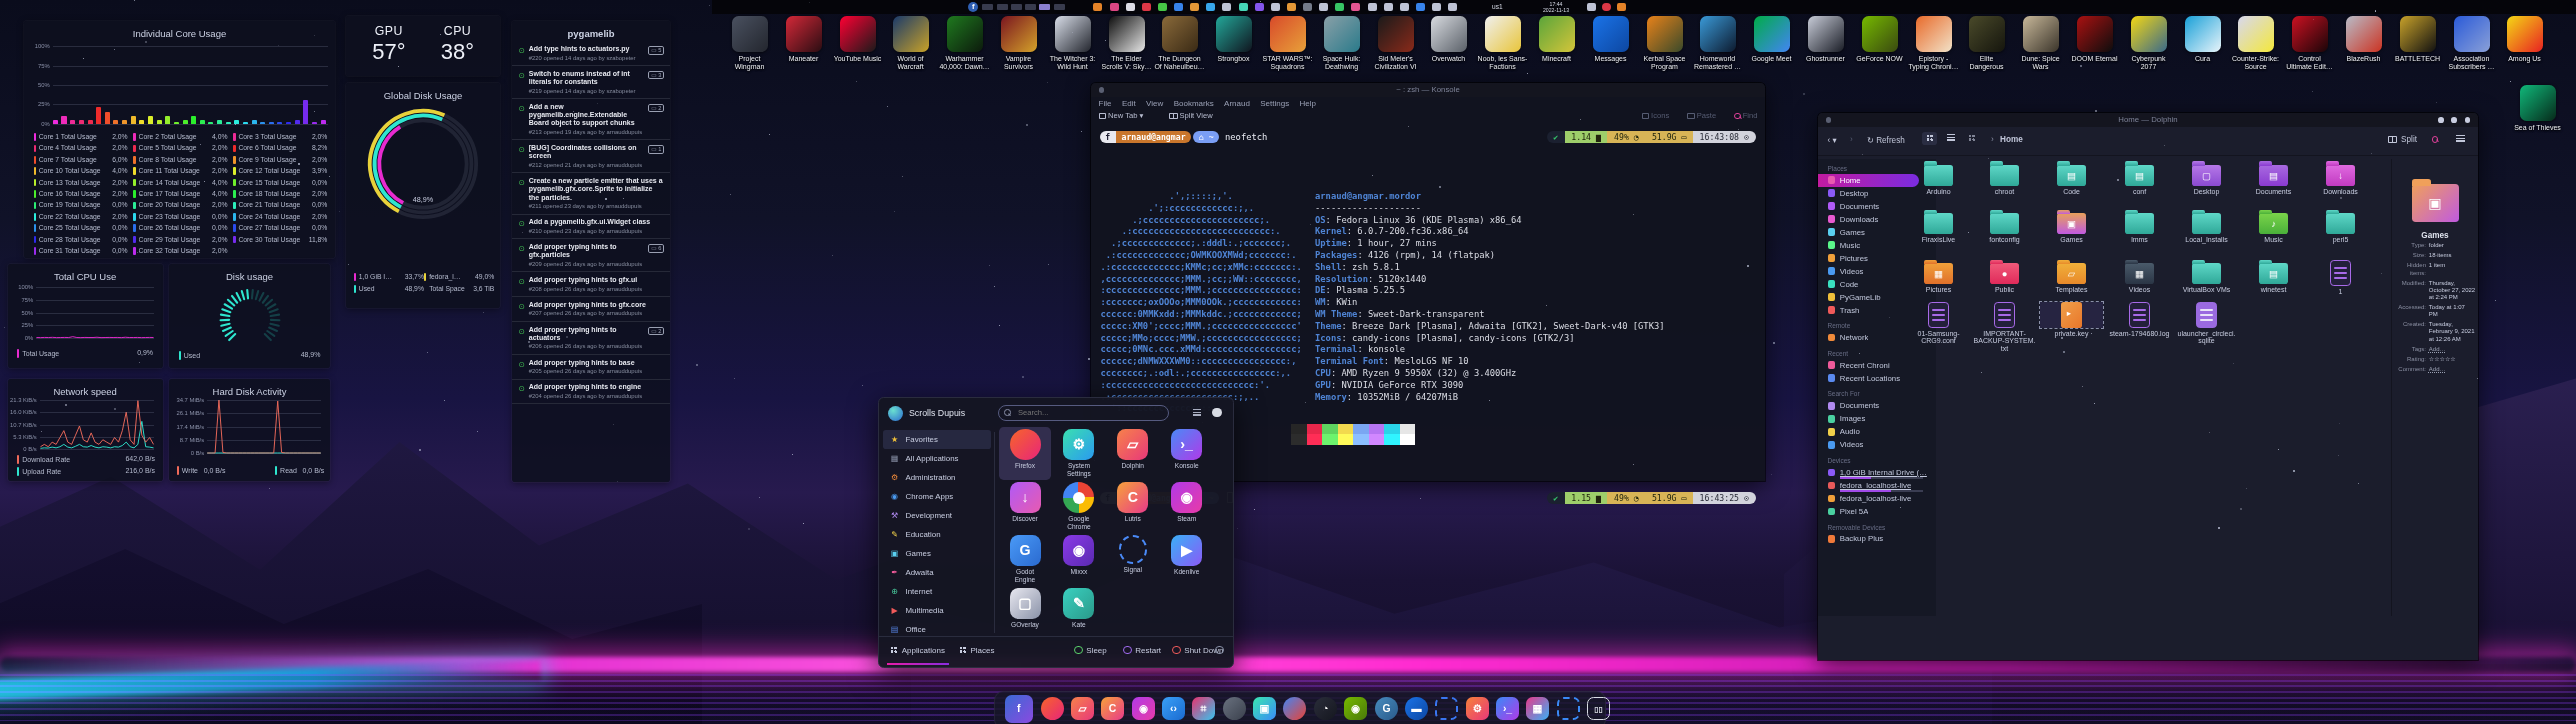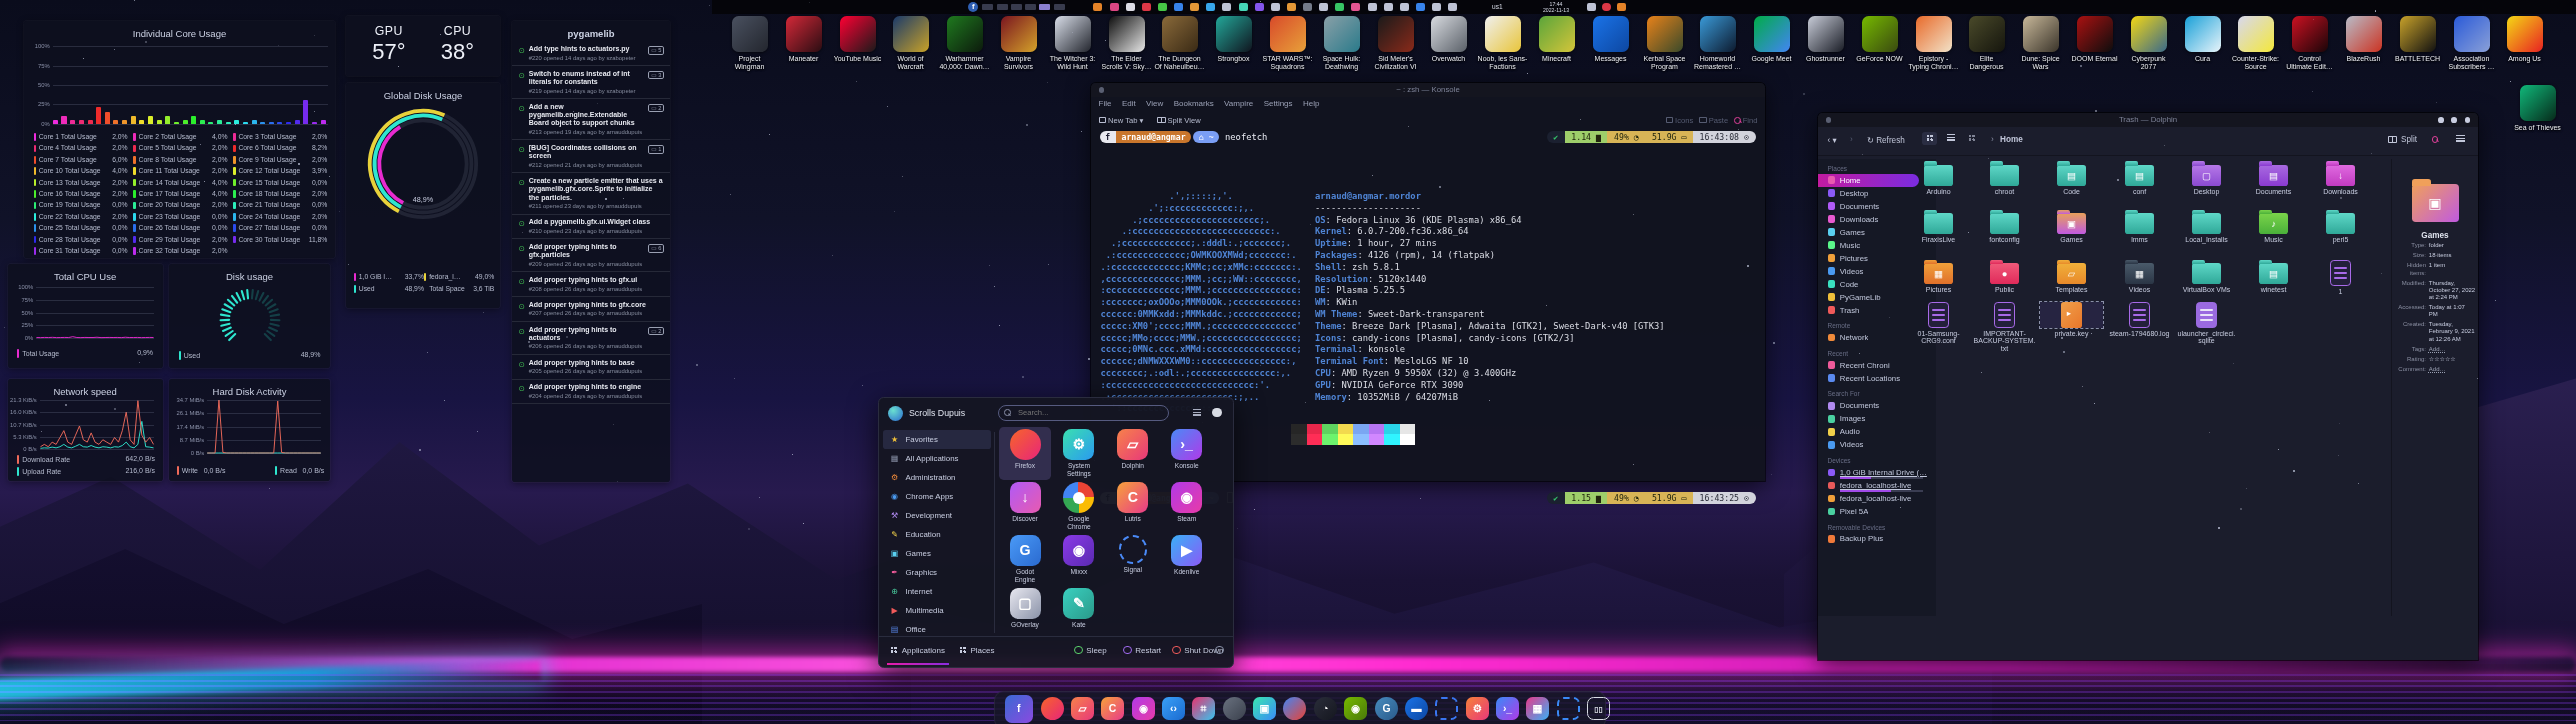--- a/index.html
+++ b/index.html
@@ -52,21 +52,21 @@
   #pygamelib .ititle{font-size:7px;font-weight:bold;color:#e8eaf1;line-height:8.2px}
   #pygamelib .imeta{font-size:5.9px;color:#868c9e;margin-top:1.4px;line-height:6.6px}
   #pygamelib .cbadge{position:absolute;right:5.7px;top:4.7px;font-size:5.7px;color:#9aa0b2;border:0.9px solid #9aa0b2;border-radius:1.9px;padding:0 1.9px;line-height:6.6px}
   
   .window{position:absolute;border-radius:4.7px 4.7px 0 0;box-shadow:0 5.7px 23px rgba(0,0,0,.65),0 0 0 0.9px rgba(0,0,0,.6)}
   .titlebar{position:relative;height:14.2px;background:#14151f;border-radius:4.7px 4.7px 0 0;text-align:center;font-size:7.8px;color:#7e8398;line-height:14.2px}
   .tdot{position:absolute;width:5.7px;height:5.7px;border-radius:50%;background:#5a5f72;top:4.3px}
   
   #terminal{left:1091px;top:83px;width:674px;height:398px;background:rgba(18,20,31,.97)}
   #term-menu{display:flex;gap:10.4px;padding:1.9px 7.6px;font-size:8px;color:#9aa0b5;height:13.3px}
-  #term-tools{display:flex;align-items:flex-end;gap:6px;padding:0.9px 7.6px;font-size:7.6px;color:#b8bdd0;height:15px}
+  #term-tools{display:flex;align-items:flex-start;gap:18px;padding:0.9px 7.6px;font-size:7.6px;color:#b8bdd0;height:15px}
   #term-tools .spacer{flex:1}
   #term-tools .dim{color:#565c72}
   .mini-rect{display:inline-block;width:7.6px;height:6.6px;border:0.9px solid currentColor;border-radius:0.9px;margin-right:1.9px;vertical-align:-0.9px}
   .mini-split{display:inline-block;width:8.5px;height:6.6px;border:0.9px solid currentColor;border-radius:0.9px;margin-right:1.9px;vertical-align:-0.9px;background:linear-gradient(90deg,transparent 45%,currentColor 45%,currentColor 55%,transparent 55%)}
   .lens{display:inline-block;position:relative;width:6.6px;height:6.6px;margin-right:1.9px;vertical-align:-0.9px}
   .lens::before{content:"";position:absolute;left:0;top:0;width:4.7px;height:4.7px;border:1.1px solid currentColor;border-radius:50%}
   .lens::after{content:"";position:absolute;left:4.4px;top:4.4px;width:2.7px;height:1.1px;background:currentColor;transform:rotate(45deg)}
   #term-body{position:absolute;left:0;top:43px;right:0;bottom:0;font-family:"DejaVu Sans Mono",monospace;font-size:8.8px}
   .prow{position:absolute;left:8.5px;display:flex;align-items:center;height:13.3px}
   .pill{height:12.3px;line-height:12.3px;padding:0 5.7px;font-size:8.2px;font-family:"DejaVu Sans Mono",monospace}
@@ -873,21 +873,21 @@
   <div class="window" id="terminal">
     <div class="titlebar">
       <span class="tdot" style="left:7.6px"></span>
       <span>~ : zsh — Konsole</span>
     </div>
     <div id="term-menu">
         <span>File</span>
         <span>Edit</span>
         <span>View</span>
         <span>Bookmarks</span>
-        <span>Vampire</span>
+        <span>Arnaud</span>
         <span>Settings</span>
         <span>Help</span>
       </div>
     <div id="term-tools">
       <span><span class="mini-rect"></span><span>New Tab</span> ▾</span>
       <span style="margin-left:7.6px"><span class="mini-split"></span><span>Split View</span></span>
       <span class="spacer"></span>
       <span class="dim"><span class="mini-rect"></span><span>Icons</span></span>
       <span class="dim"><span class="mini-rect"></span><span>Paste</span></span>
       <span><span class="lens" style="color:#e0409a"></span><span class="dim">Find</span></span>
@@ -960,21 +960,21 @@
           <span class="seg yellow">49% ◔</span>
           <span class="seg yellow">51.9G ▭</span>
           <span class="seg gray">16:43:25 ⊙</span>
         </div>
     </div>
   </div>
 
   <div class="window" id="dolphin">
     <div class="titlebar">
       <span class="tdot" style="left:7.6px"></span>
-      <span>Trash — Dolphin</span>
+      <span>Home — Dolphin</span>
       <span class="tdot" style="right:34px;background:#c8cde0"></span>
       <span class="tdot" style="right:21px;background:#c8cde0"></span>
       <span class="tdot" style="right:7.6px;background:#c8cde0"></span>
     </div>
     <div id="d-tools">
       <span class="titem" style="left:9.5px">‹ ▾</span>
       <span class="titem" style="left:32px;color:#565c72">›</span>
       <span class="titem" style="left:49px">↻ <span>Refresh</span></span>
       <span class="titem" style="left:104px;background:#2a2d42;border-radius:2.8px;padding:1.9px 3.8px;top:4.7px"><span class="i-dots4"></span></span>
       <span class="titem" style="left:125px;padding:1.9px 3.8px;top:4.7px"><span class="i-burger"></span></span>
@@ -1350,21 +1350,21 @@
         <div class="cat">
           <span class="cg" style="color: rgb(240, 208, 74);">✎</span>
           <span>Education</span>
         </div>
         <div class="cat">
           <span class="cg" style="color: rgb(90, 208, 240);">▣</span>
           <span>Games</span>
         </div>
         <div class="cat">
           <span class="cg" style="color: rgb(240, 90, 154);">✒</span>
-          <span>Graphics</span>
+          <span>Adwaita</span>
         </div>
         <div class="cat">
           <span class="cg" style="color: rgb(74, 208, 160);">⊕</span>
           <span>Internet</span>
         </div>
         <div class="cat">
           <span class="cg" style="color: rgb(240, 90, 90);">▶</span>
           <span>Multimedia</span>
         </div>
         <div class="cat">

